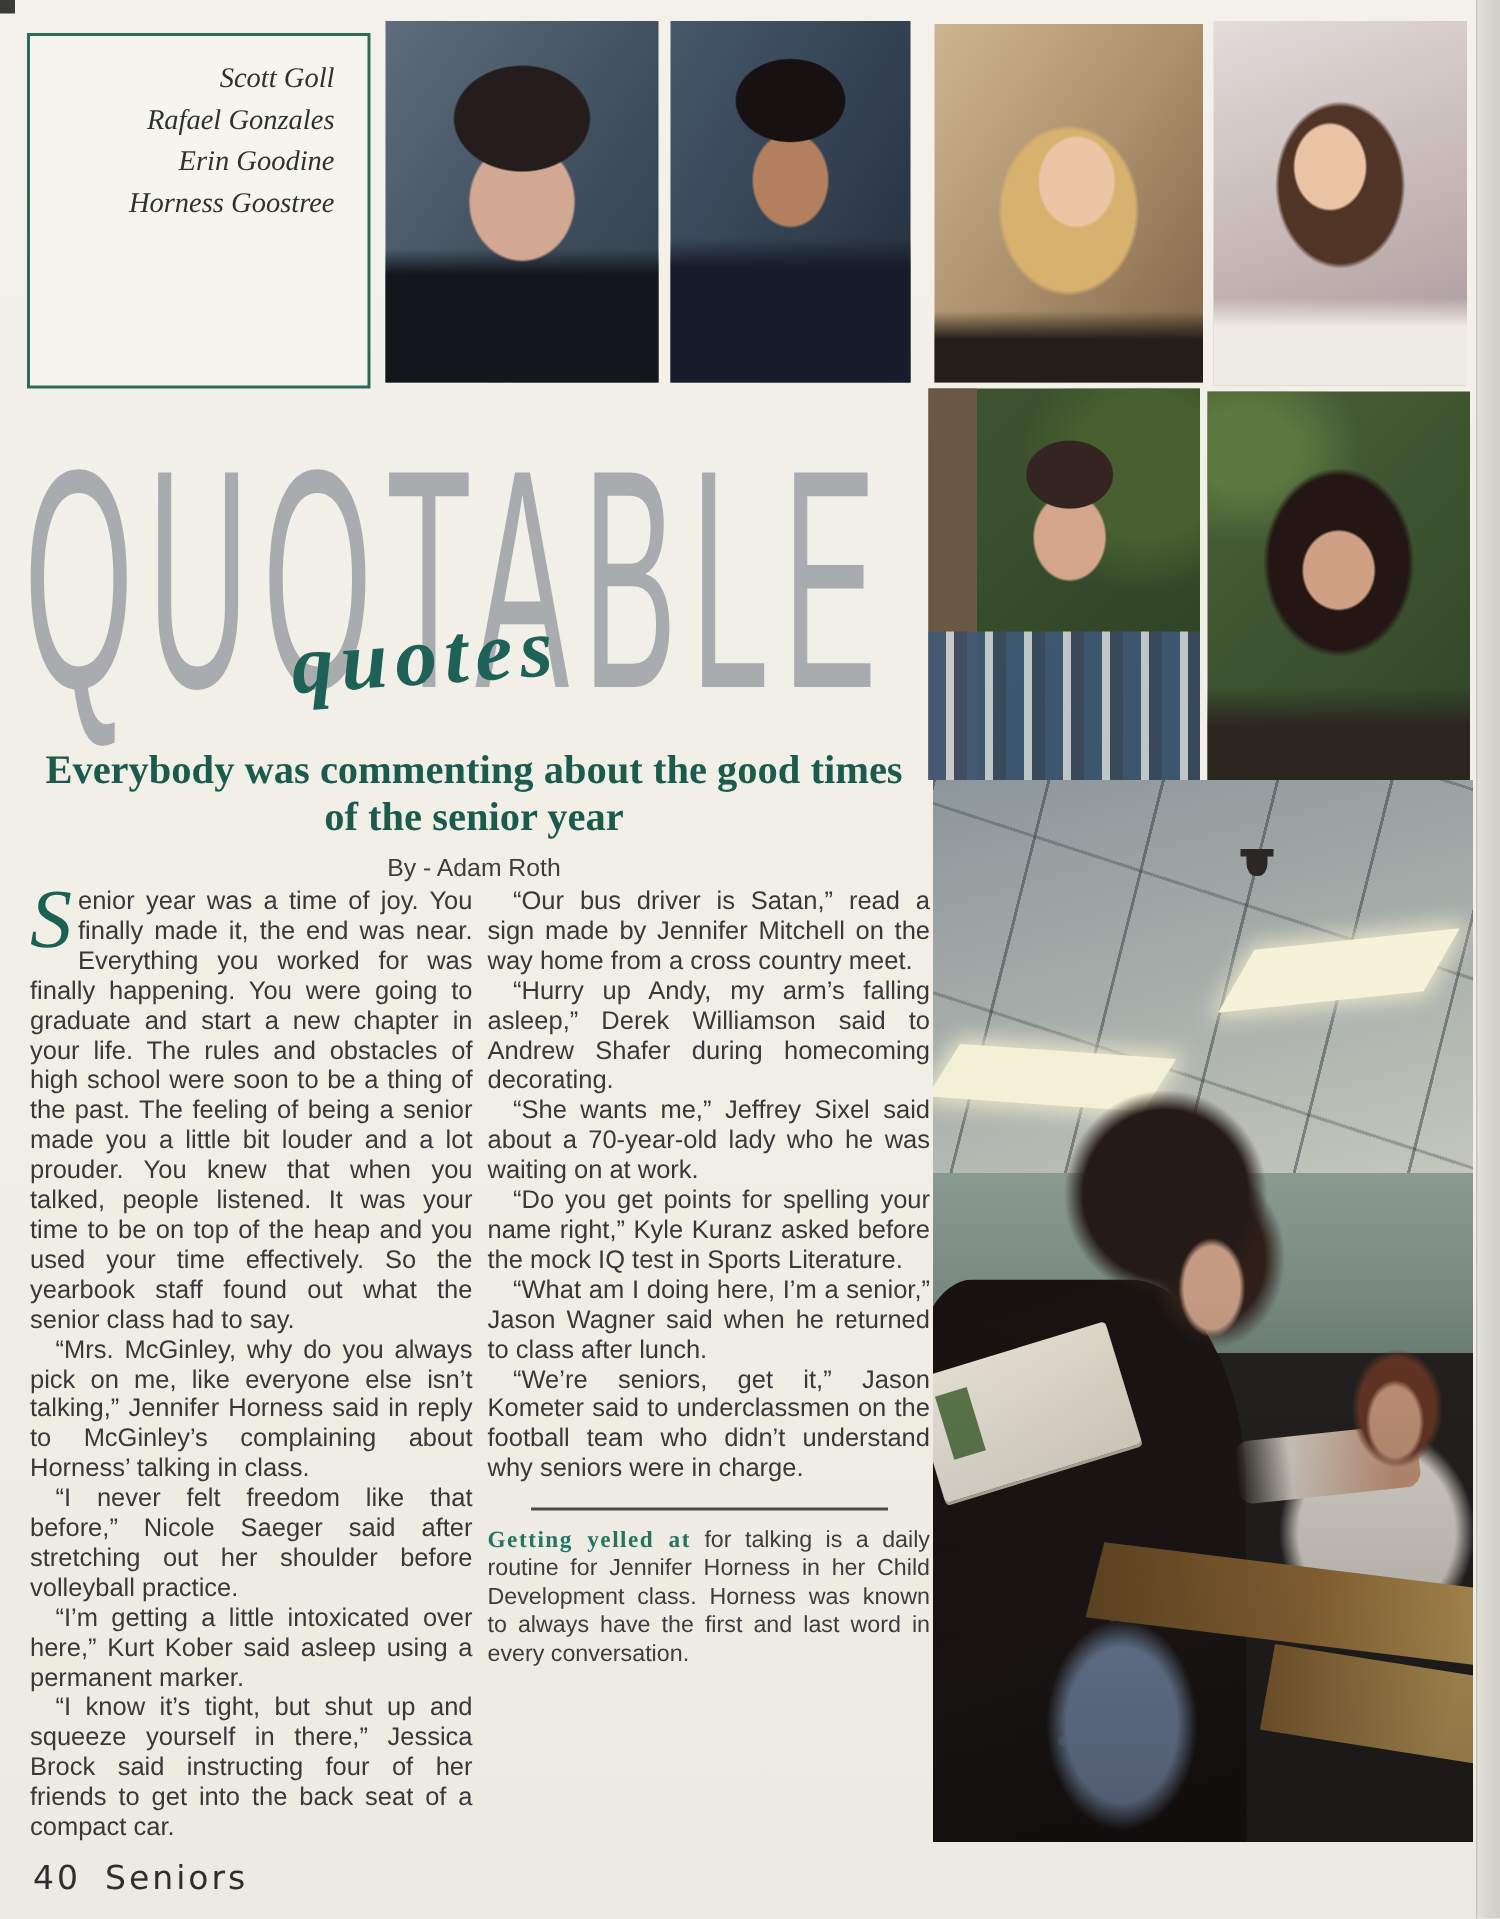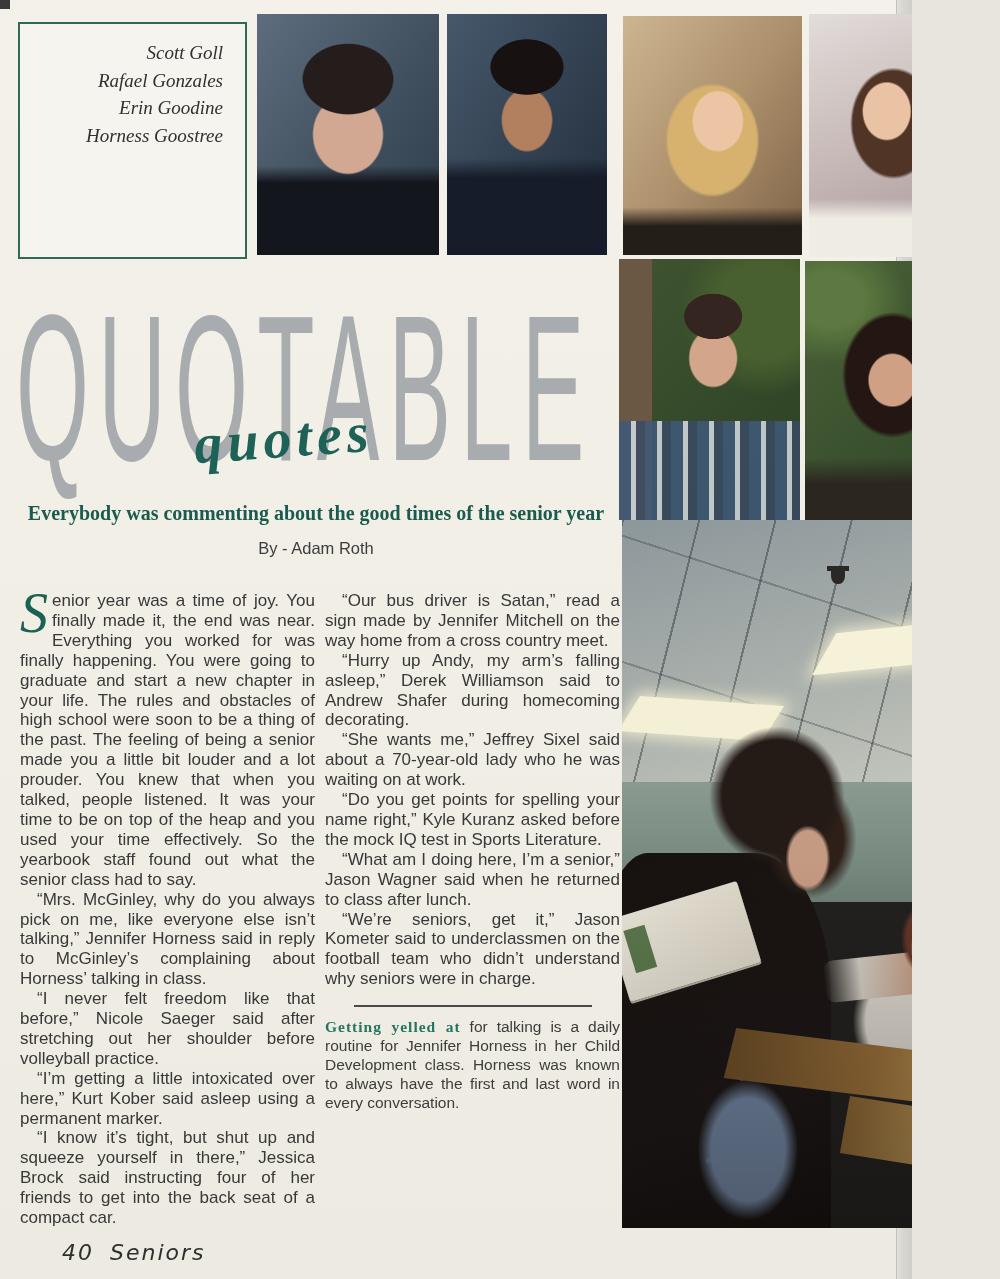--- a/index.html
+++ b/index.html
@@ -1,19 +1,19 @@
 <!DOCTYPE html>
 <html><head>
 <meta charset="utf-8">
 <style>
   html,body{margin:0;padding:0;background:#e7e5dc;}
   .page{
-    position:relative;width:896px;height:1279px;overflow:hidden;
+    position:relative;width:1000px;height:1279px;overflow:hidden;
     background:linear-gradient(180deg,#f3f1e9 0%,#f0eee5 55%,#edebe1 100%);
-    font-family:"Liberation Sans",sans-serif;color:#383838;padding-left:16px;
+    font-family:"Liberation Sans",sans-serif;color:#383838;
   }
   .page-edge{
     position:absolute;right:0;top:0;width:15px;height:1279px;
     background:linear-gradient(90deg,#e3e1da 0%,#d7d6d0 40%,#cfcec9 100%);
     border-left:1px solid #c2c1bb;
   }
   .corner-mark{position:absolute;left:0;top:0;width:10px;height:9px;background:#3a3a38;}
 
   
   .name-box{
@@ -131,39 +131,39 @@
   .masthead-script{
     position:absolute;left:178px;top:122px;z-index:2;
     font-family:"Liberation Serif",serif;font-style:italic;font-weight:bold;
     font-size:56px;color:#1e6156;letter-spacing:5px;transform:rotate(-4deg);
   }
 
   
   .headline-wrap{position:absolute;left:14px;top:498px;width:604px;text-align:center;}
   .headline{
     font-family:"Liberation Serif",serif;font-weight:bold;
-    font-size:20px;line-height:31px;color:#1b5b4d;margin:0 auto;width:580px;
+    font-size:27px;line-height:31px;color:#1b5b4d;margin:0 auto;width:580px;
   }
   .byline{font-size:16.5px;color:#3d3d3d;margin-top:10px;}
 
   
   .columns{position:absolute;left:20px;top:591px;width:600px;display:flex;gap:10px;}
   .col{width:295px;}
   .bp{margin:0;text-align:justify;font-size:17px;line-height:19.9px;text-indent:17px;}
   .bp.first{text-indent:0;}
   .dropcap{
     float:left;font-family:"Liberation Serif",serif;font-style:italic;
     font-size:56px;line-height:40px;color:#1b6152;padding:2px 4px 0 0;
   }
   .caption-rule{width:238px;border:0;border-top:2px solid #4a4a4a;margin:16px auto 10px auto;}
   .caption{margin:0;text-align:justify;font-size:15.5px;line-height:19px;color:#3c3c3c;}
   .caption-lead{font-family:"Liberation Serif",serif;font-weight:bold;color:#277463;letter-spacing:1px;}
 
   
-  .footer{position:absolute;left:22px;top:1240px;font-style:italic;color:#2e2e2e;margin-left:40px;}
+  .footer{position:absolute;left:22px;top:1240px;color:#2e2e2e;}
   .page-num{font-family:"DejaVu Sans",sans-serif;font-size:22px;letter-spacing:2px;}
   .section-label{font-family:"DejaVu Sans",sans-serif;font-size:22px;margin-left:16px;letter-spacing:2px;}
 </style>
 </head>
 <body>
 
 <div class="page">
 
   <div class="corner-mark"></div>
   <div class="page-edge"></div>

